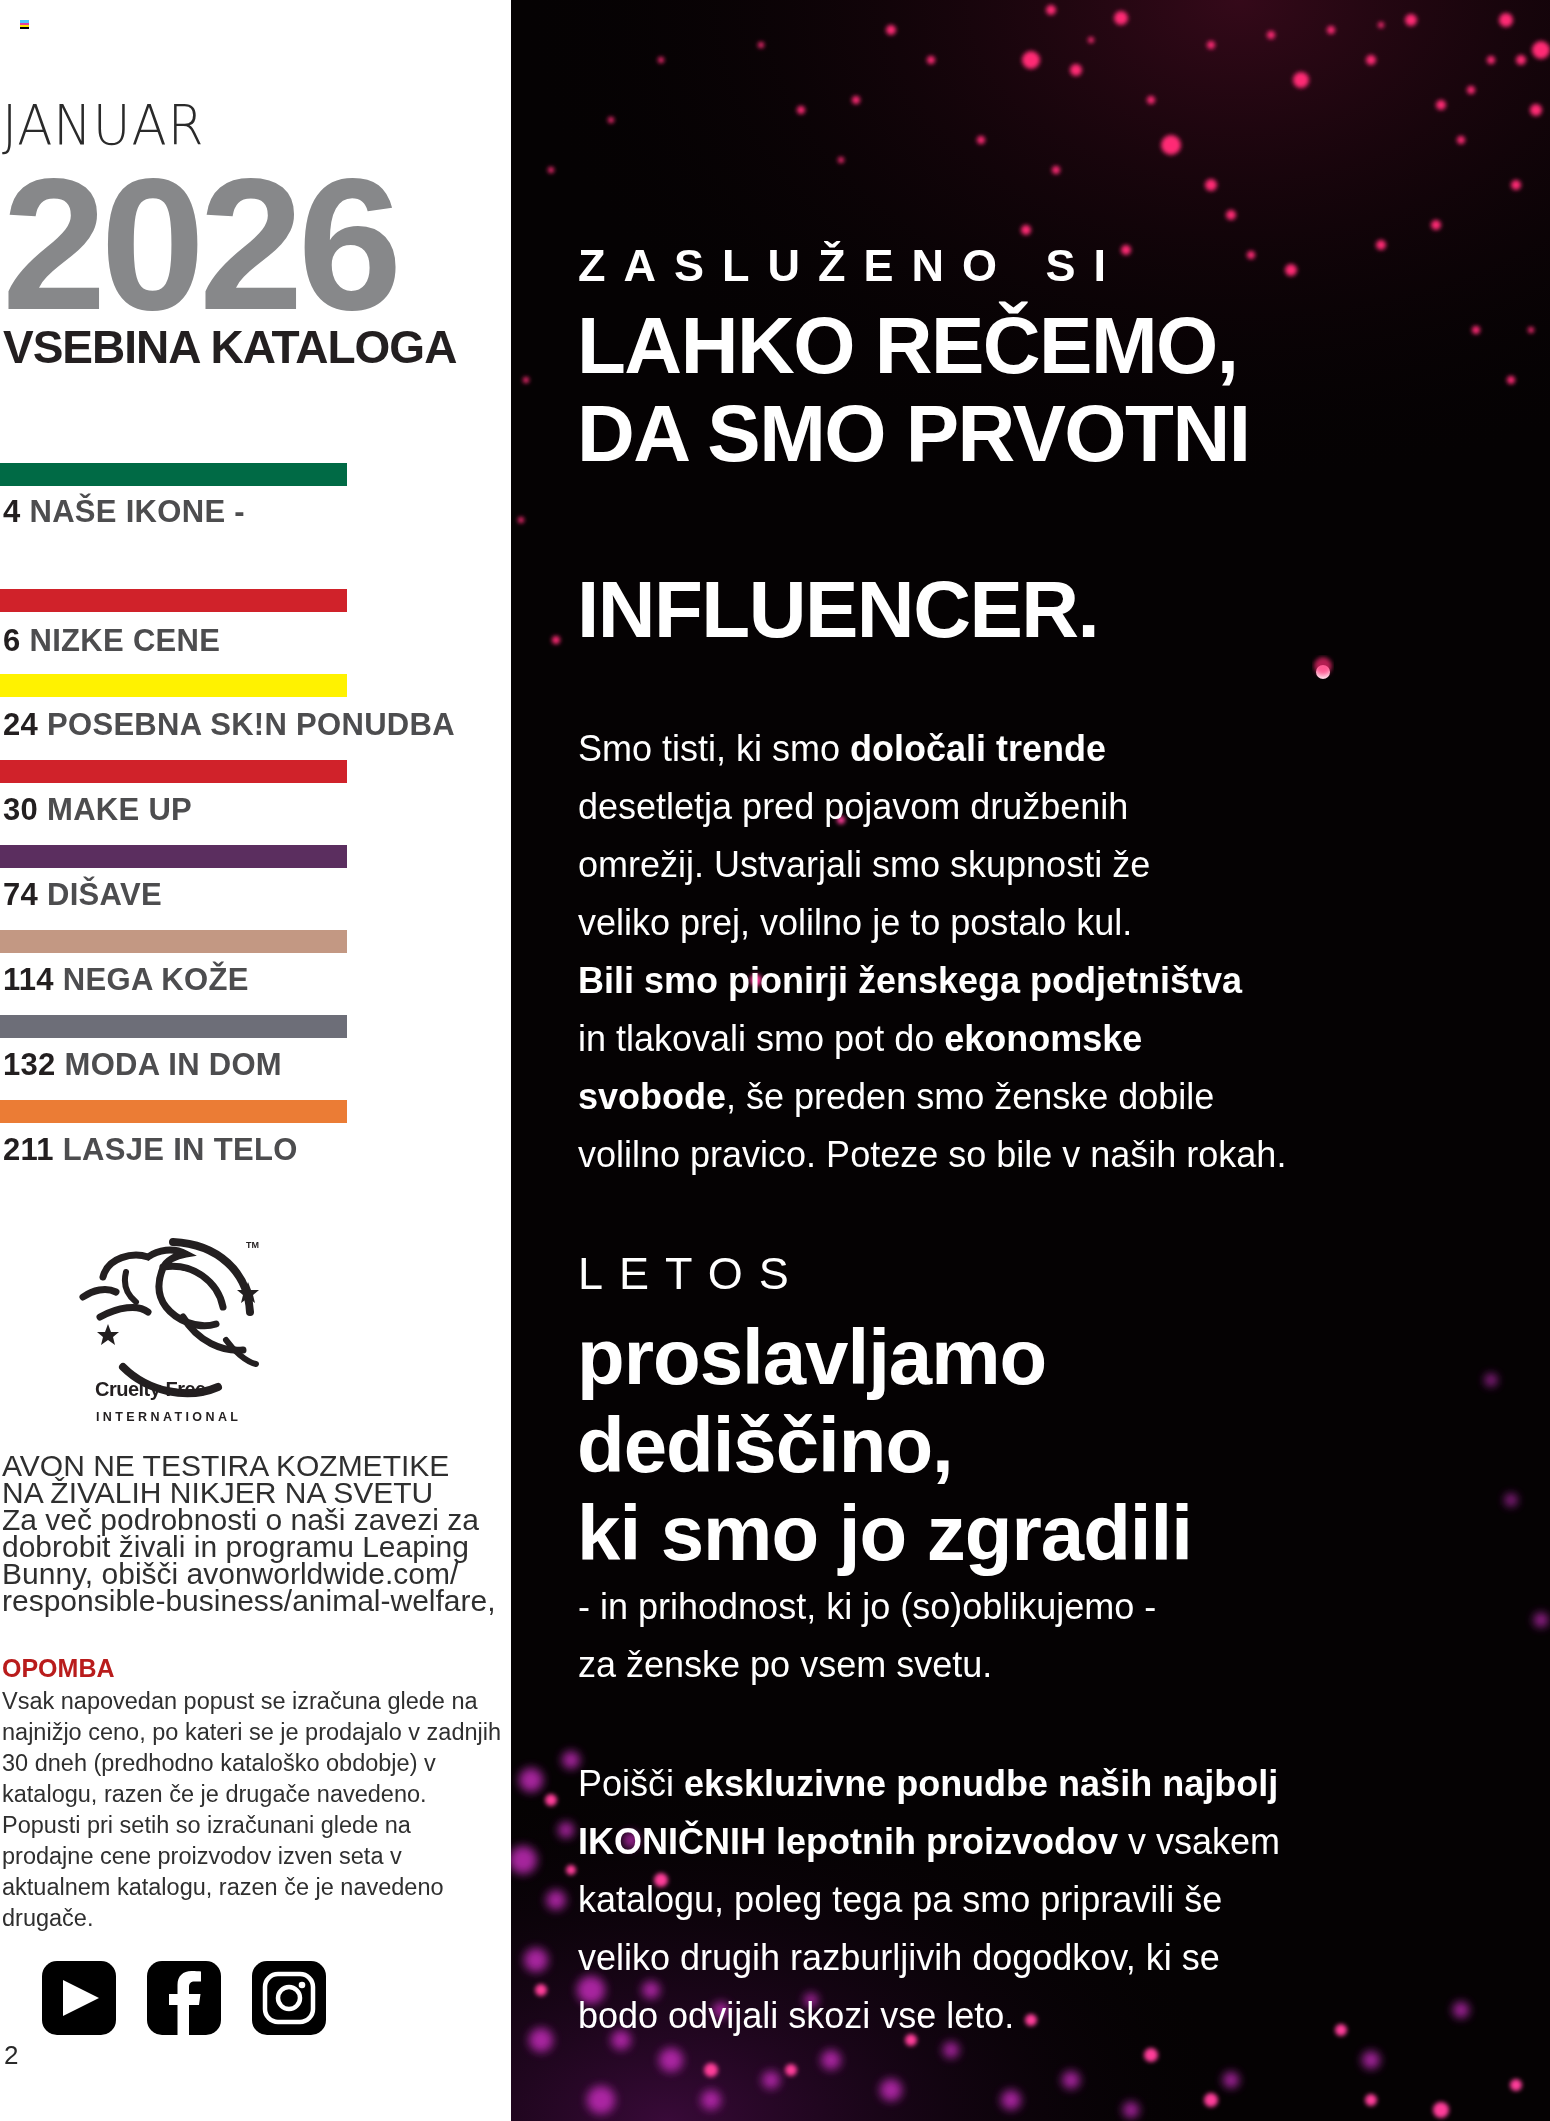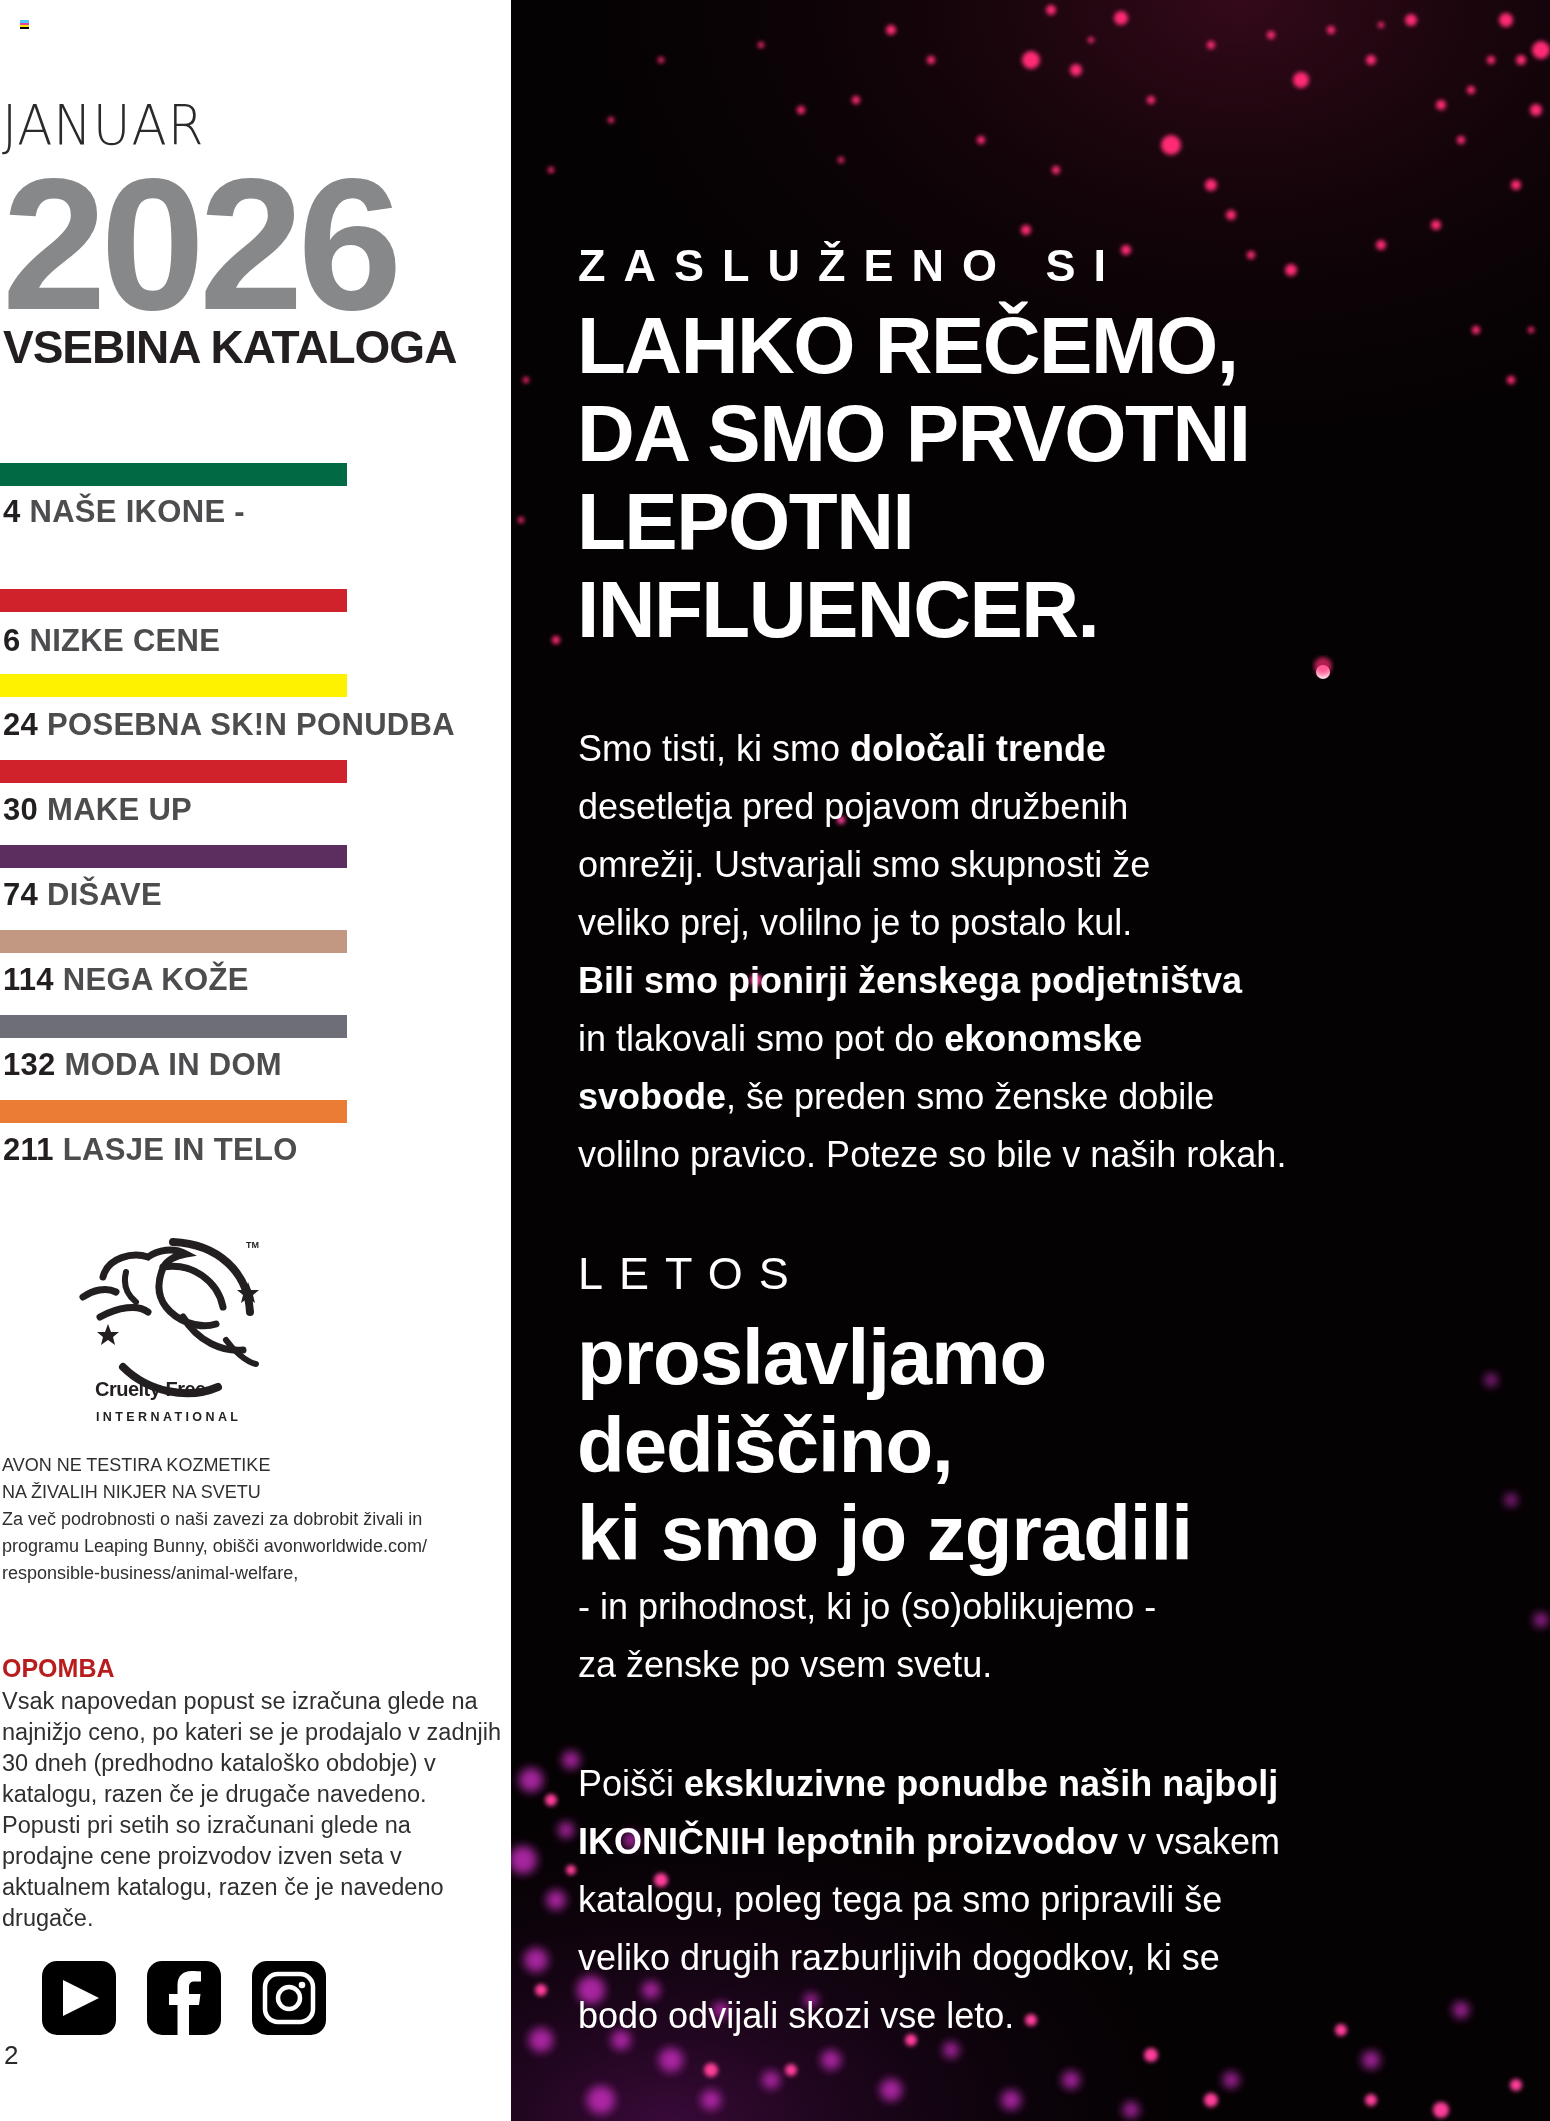--- a/index.html
+++ b/index.html
@@ -15,21 +15,21 @@
   .toc-title { position:absolute; left:3px; top:320px; font-size:46px; font-weight:700; color:#231f20; letter-spacing:-1px; font-family:"Liberation Sans", sans-serif; }
 
   .bar { position:absolute; left:0; width:347px; height:23px; }
   .toc-label { position:absolute; left:3px; font-size:31px; font-weight:700; color:#4d4d4f; line-height:35px; white-space:nowrap; letter-spacing:0.3px;text-align:center; }
   .toc-label .num { color:#231f20; }
 
   .cf-logo { position:absolute; left:78px; top:1232px; width:190px; height:200px; }
   .cf-text1 { position:absolute; left:95px; top:1378px; font-size:20px; font-weight:700; color:#231f20; letter-spacing:-0.5px; }
   .cf-text2 { position:absolute; left:96px; top:1410px; font-size:12.5px; font-weight:700; color:#231f20; letter-spacing:3.4px; }
 
-  .avon-note { position:absolute; left:2px; top:1452px; width:500px; font-size:18px; line-height:27px; color:#2f2f2f; }
+  .avon-note { position:absolute; left:2px; top:1452px; width:500px; font-size:30px; line-height:27px; color:#2f2f2f; }
   .avon-note .caps { display:block; }
   .opomba-title { position:absolute; left:2px; top:1654px; font-size:25px; font-weight:700; color:#b91c1c; }
   .opomba-body { position:absolute; left:2px; top:1686px; width:500px; font-size:23.5px; line-height:31px; color:#2f2f2f; }
 
   .social { position:absolute; top:1961px; width:74px; height:74px; background:#000; border-radius:15px; display:flex; align-items:center; justify-content:center; }
   .page-num { position:absolute; left:4px; top:2040px; font-size:26px; color:#2a2a2a; }
 
   
   .right { position:absolute; left:511px; top:0; width:1039px; height:2121px; background:#050203; overflow:hidden; }
   .glitter { position:absolute; inset:0; }
@@ -281,21 +281,20 @@
       <circle cx="860" cy="2100" r="6"></circle>
         <circle cx="1005" cy="2085" r="6"></circle>
         <circle cx="245" cy="980" r="6"></circle>
       <circle cx="330" cy="820" r="4"></circle>
     </g>
   </svg>
 
   <div class="txt kicker" style="left:67px;top:240px">ZASLUŽENO SI</div>
   <div class="txt h1" style="left:66px;top:302px">LAHKO REČEMO,</div>
   <div class="txt h1" style="left:66px;top:390px">DA SMO PRVOTNI</div>
-  <div class="txt h1" style="left:66px;top:478px">LEPOTNI</div>
   <div class="txt h1" style="left:66px;top:566px">INFLUENCER.</div>
 
   <div class="txt para" style="left:67px;top:720px">
     <div><span>Smo tisti, ki smo </span><b>določali trende</b></div>
     <div>desetletja pred pojavom družbenih</div>
     <div>omrežij. Ustvarjali smo skupnosti že</div>
     <div>veliko prej, volilno je to postalo kul.</div>
     <div><b>Bili smo pionirji ženskega podjetništva</b></div>
     <div><span>in tlakovali smo pot do </span><b>ekonomske</b></div>
     <div><b>svobode</b><span>, še preden smo ženske dobile</span></div>

